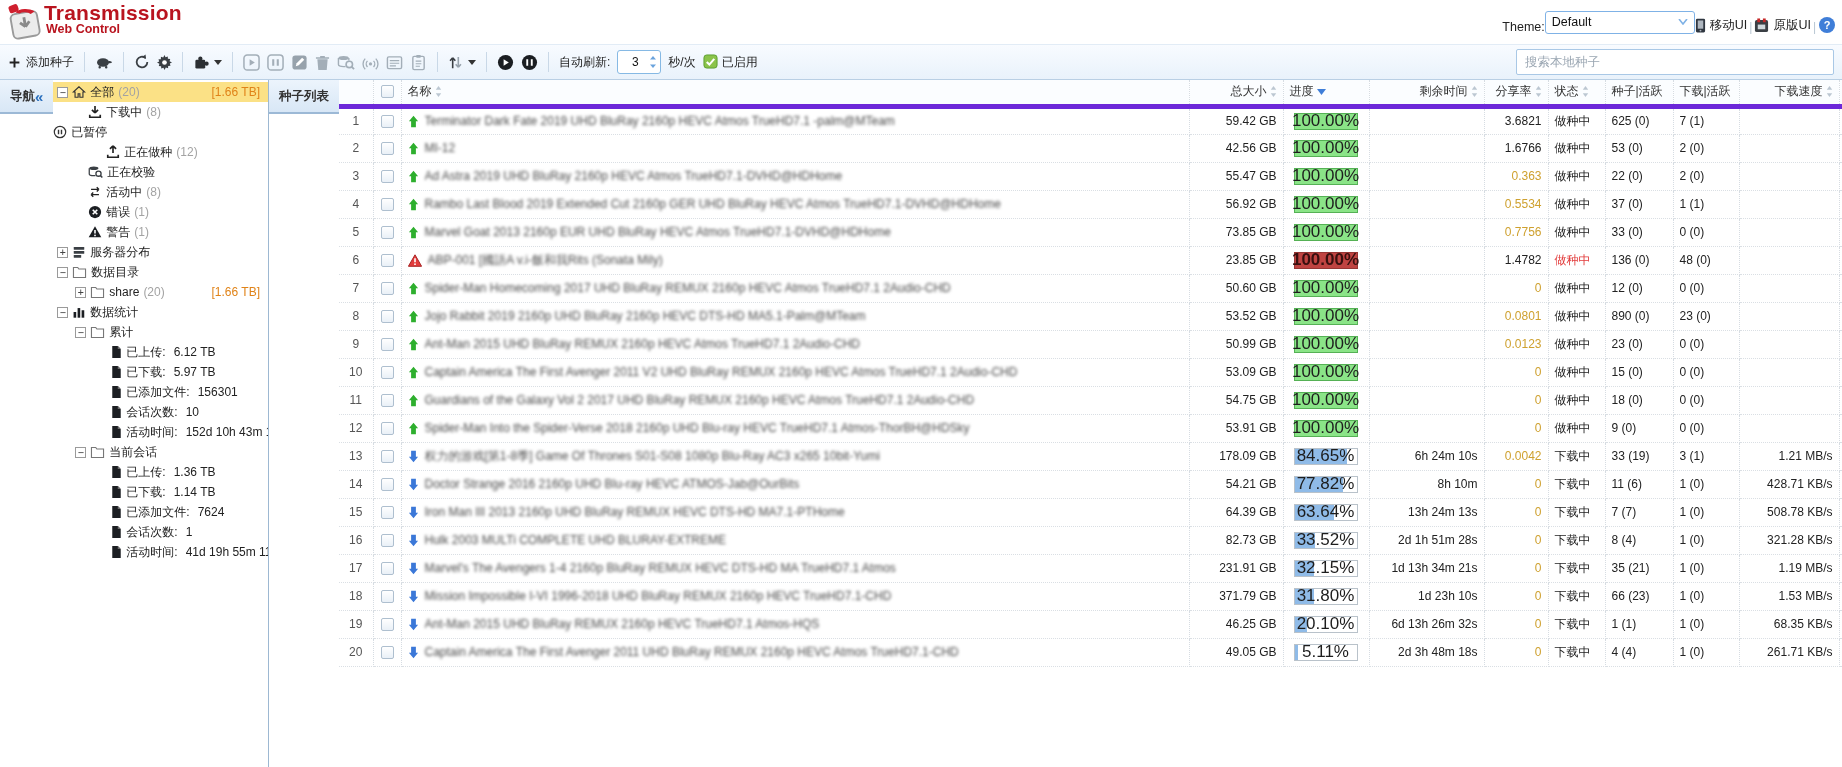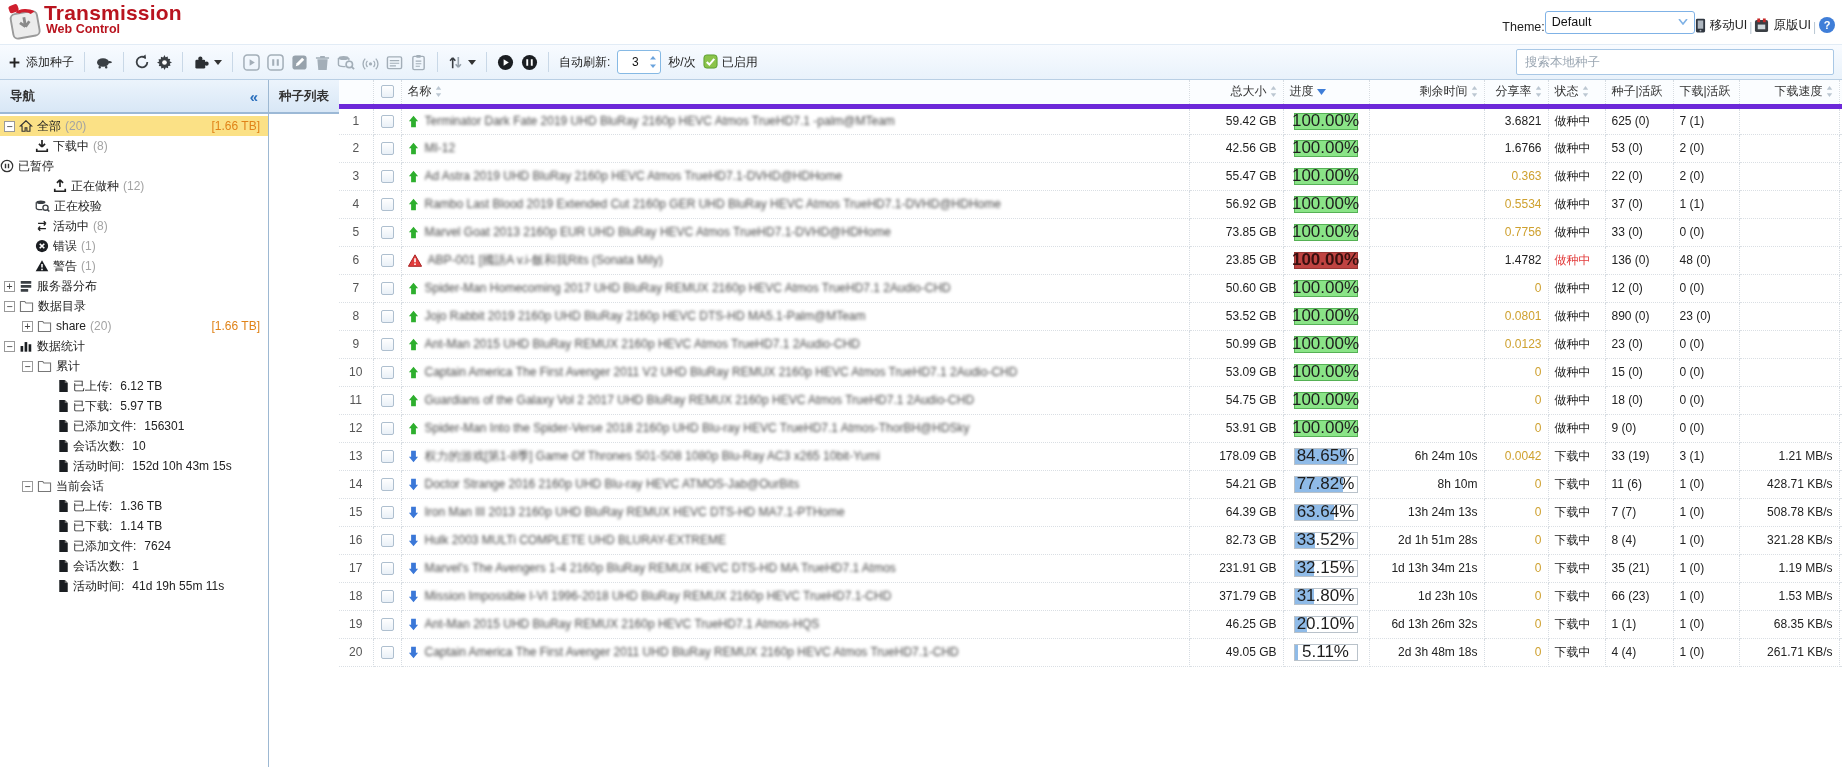--- a/index.html
+++ b/index.html
@@ -31,21 +31,21 @@
   .ar-lbl{color:#222}
   .spinbox{display:flex;align-items:center;height:24px;border:1px solid #86b9e4;border-radius:3px;background:#fff;padding:0 3px}
   .spinbox input{width:28px;border:none;outline:none;text-align:center;font-size:12px;font-family:inherit;color:#111;background:transparent}
   .en-badge{display:flex;align-items:flex-start;gap:4px}
   .tb-sp{flex:1}
   .search{width:318px;height:26px;border:1px solid #a9c8e6;border-radius:2px;padding:0 8px;font-size:12.5px;font-family:inherit;color:#333;outline:none;background:#fff}
   .search::placeholder{color:#9aa6b2}
 
   
   .content{flex:1;display:flex;overflow:hidden}
-  .sidebar{width:269px;flex:0 0 auto;border-right:1px solid #9db8d2;display:flex;flex-direction:column;background:#fff}
+  .sidebar{width:269px;flex:0 0 auto;border-right:1px solid #9db8d2;display:flex;background:#fff}
   .mainp{flex:1;display:flex;flex-direction:row;overflow:hidden;background:#fff}
   .ptitle{height:34px;flex:0 0 auto;background:linear-gradient(#ecf4fc,#d8e7f6);border-bottom:2px solid #9cb9d6;
     display:flex;align-items:center;padding:0 10px;font-weight:bold;color:#333;font-size:12.5px}
   .collapse{margin-left:auto;color:#2a6fbd;font-size:15px;font-weight:bold;cursor:pointer;line-height:1}
 
   
   .tree{flex:1;overflow:hidden;padding-top:2px}
   .titem{height:20px;display:flex;align-items:center;gap:4px;padding-right:8px;white-space:nowrap;cursor:pointer}
   .titem.sel{background:#fbe186}
   .exp{width:11px;height:11px;border:1px solid #9a9a9a;background:#fff;color:#444;font-size:10px;line-height:9px;

